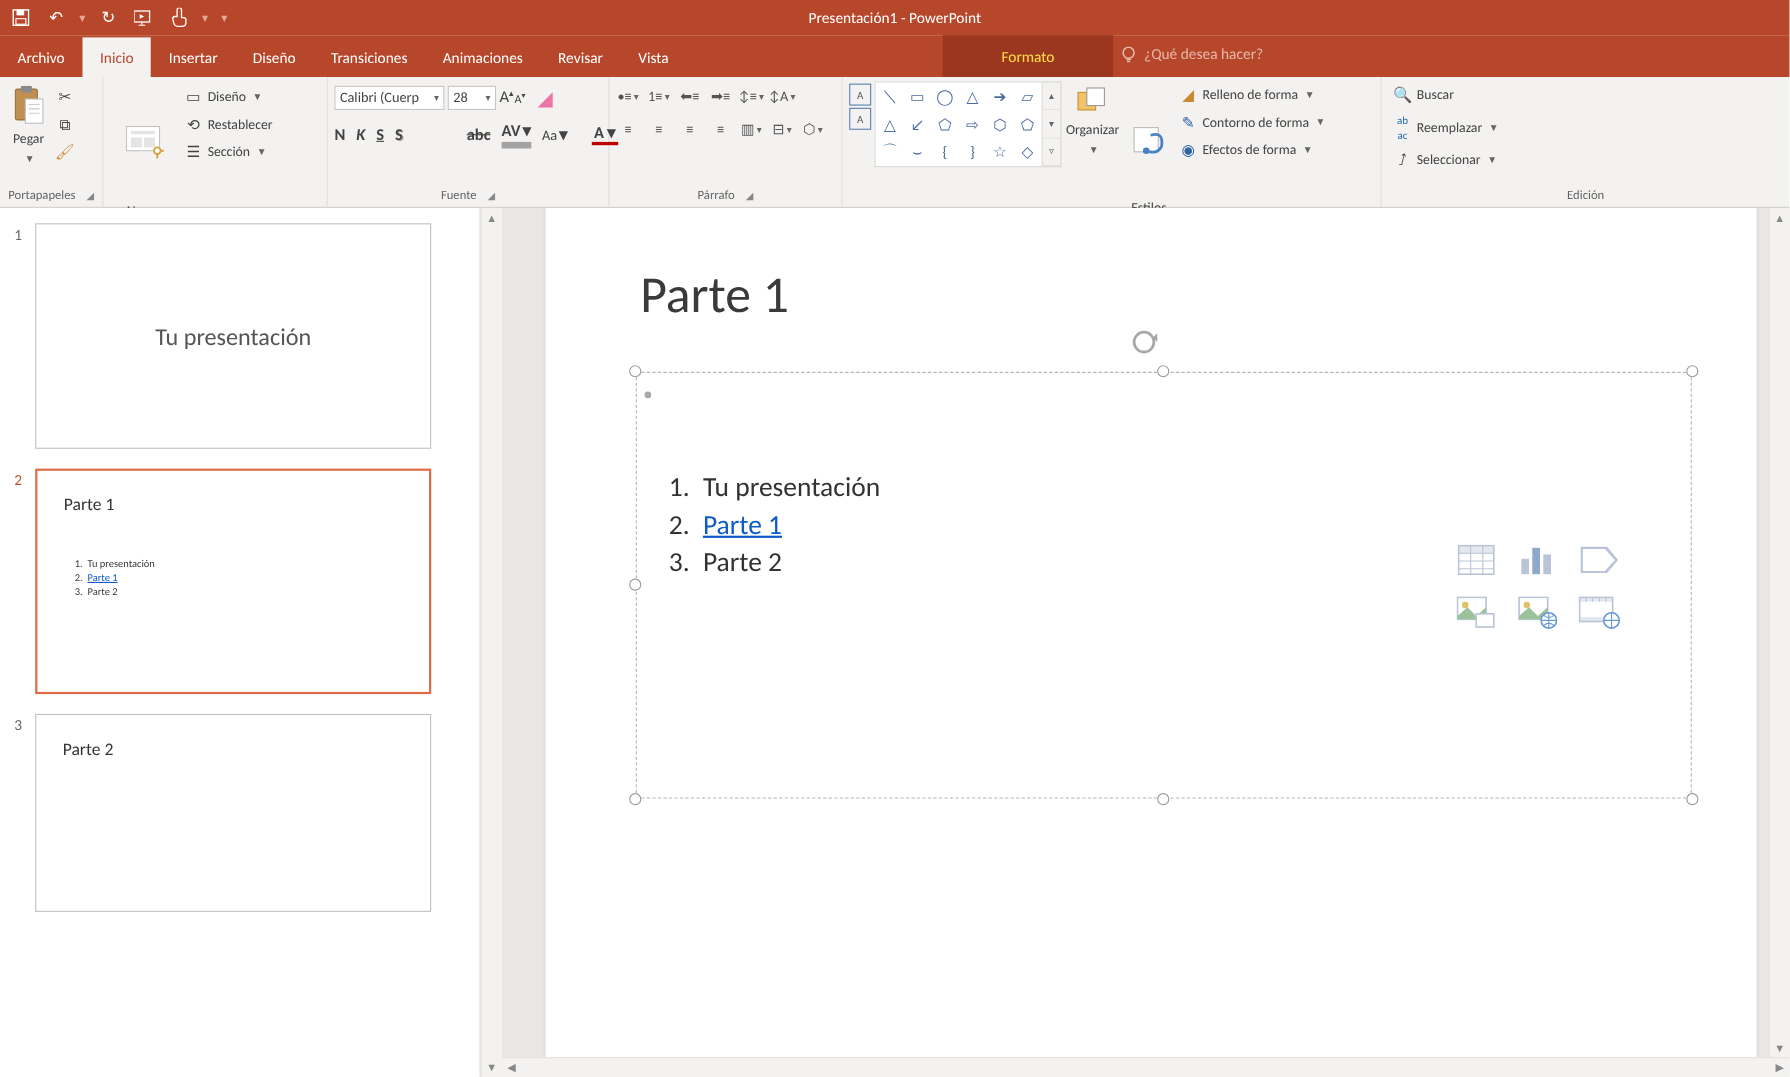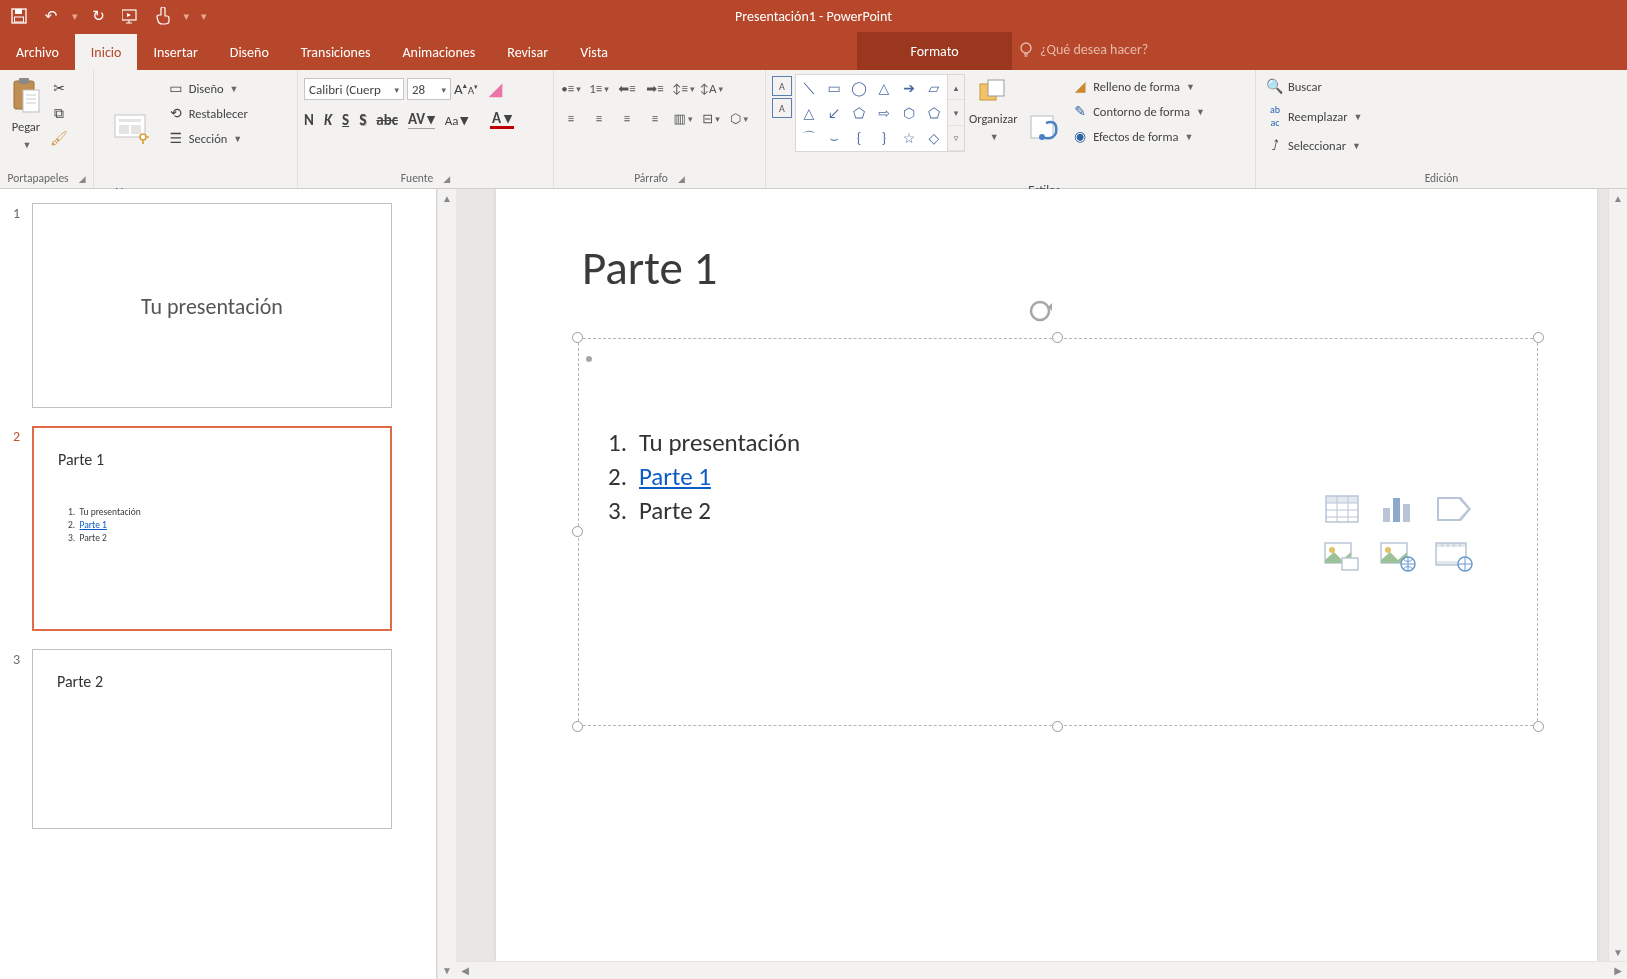--- a/index.html
+++ b/index.html
@@ -11,21 +11,21 @@
 .qat-item { width: 26px; height: 26px; display: flex; align-items: center; justify-content: center; color: #fff; font-size: 15px; }
 .qat-sep { color: #e6a793; margin: 0 2px; font-size: 11px; }
 .title-center { position: absolute; left: 0; right: 0; text-align: center; color: #fff; font-size: 14px; pointer-events: none; }
 .tool-context { position: absolute; right: 0; top: 0; height: 32px; background: #9b371e; color: #f4c9bd; font-size: 13px; display: flex; align-items: center; padding: 0 22px 0 22px; width: 770px; overflow: hidden; }
 .tool-context .swirl { margin-left: auto; opacity: .3; }
 
 
 .tabrow { background: #b7472a; height: 38px; display: flex; align-items: flex-end; position: relative; }
 .tab { padding: 10px 16px 9px; color: #fff; font-size: 14px; }
 .tab.active { background: #f3f2f1; color: #b7472a; }
-.tab.format-wrap { position: absolute; left: 857px; width: 155px; background: #9b371e; color:#ffffff; height:38px; display:flex; align-items:center; justify-content:center; }
+.tab.format-wrap { position: absolute; left: 857px; width: 155px; background: #9b371e; color:#fde047; height:38px; display:flex; align-items:center; justify-content:center; }
 .tellme { position: absolute; left: 1018px; color: #e6b8aa; font-size: 14px; display: flex; align-items: center; gap: 6px; top: 9px; }
 
 
 .ribbon { background: #f3f2f1; height: 119px; border-bottom: 1px solid #d0cecb; display: flex; }
 .group { border-right: 1px solid #e0dfdd; padding: 4px 6px 0; display: flex; flex-direction: column; height: 100%; }
 .group-body { flex: 1; display: flex; align-items: flex-start; }
 .group-label { font-size: 11.5px; color: #666; text-align: center; padding: 2px 0 3px; display: flex; justify-content: center; align-items: center; gap: 4px; }
 .dlaunch { font-size: 9px; color: #888; margin-left: 6px; }
 
 .big { display: flex; flex-direction: column; align-items: center; justify-content: flex-end; padding: 4px 4px 6px; gap: 6px; font-size: 12.5px; color: #444; text-align:center; line-height:1.15; }
@@ -37,22 +37,22 @@
 
 .font-row1 { display: flex; align-items: center; gap: 3px; margin-bottom: 10px; }
 .combo { background: #fff; border: 1px solid #c6c5c3; height: 22px; display: flex; align-items: center; padding: 0 4px; font-size: 13px; }
 .combo.name { width: 100px; }
 .combo.size { width: 44px; }
 .fA { font-size: 15px; }
 .fAs { font-size: 11px; margin-left: -2px;}
 .eraser { color:#eb74a8; font-size:18px; margin-left:8px; }
 .font-row2 { display:flex; align-items:center; gap:10px; }
 .font-row2 span { font-weight:bold; font-size:15px; color:#444; }
-.abc { font-size:11px; text-decoration: line-through; font-weight:normal; }
-.av { font-size:11px; border-bottom:1px solid #a3a3a3; font-weight:normal; }
+.abc { font-size:11px; text-decoration: line-through; font-weight:normal;margin-left:48px; }
+.av { font-size:11px; border-bottom:6px solid #a3a3a3; font-weight:normal; }
 .Acolor { border-bottom: 3px solid #c00000; display: inline-block; line-height: 15px; padding: 0 2px; font-weight:normal; margin-left:12px;}
 
 .para-row { display:flex; align-items:center; gap:6px; margin-bottom:10px; }
 .tinybtn { width:22px; height:20px; display:flex;align-items:center;justify-content:center; font-size:13px; color:#555; }
 .shapes-gallery { display:grid; grid-template-columns:repeat(6, 24px); grid-auto-rows:24px; gap:1px; background:#fff; border:1px solid #d8d7d5; padding:1px; }
 .shapes-gallery div{display:flex;align-items:center;justify-content:center;font-size:14px;color:#4b6aa1;}
 .gallery-arrows{display:flex;flex-direction:column;border:1px solid #d8d7d5;border-left:none;}
 .gallery-arrows span{width:16px;flex:1;display:flex;align-items:center;justify-content:center;font-size:9px;color:#666;border-bottom:1px solid #e4e3e1;}
 
 

